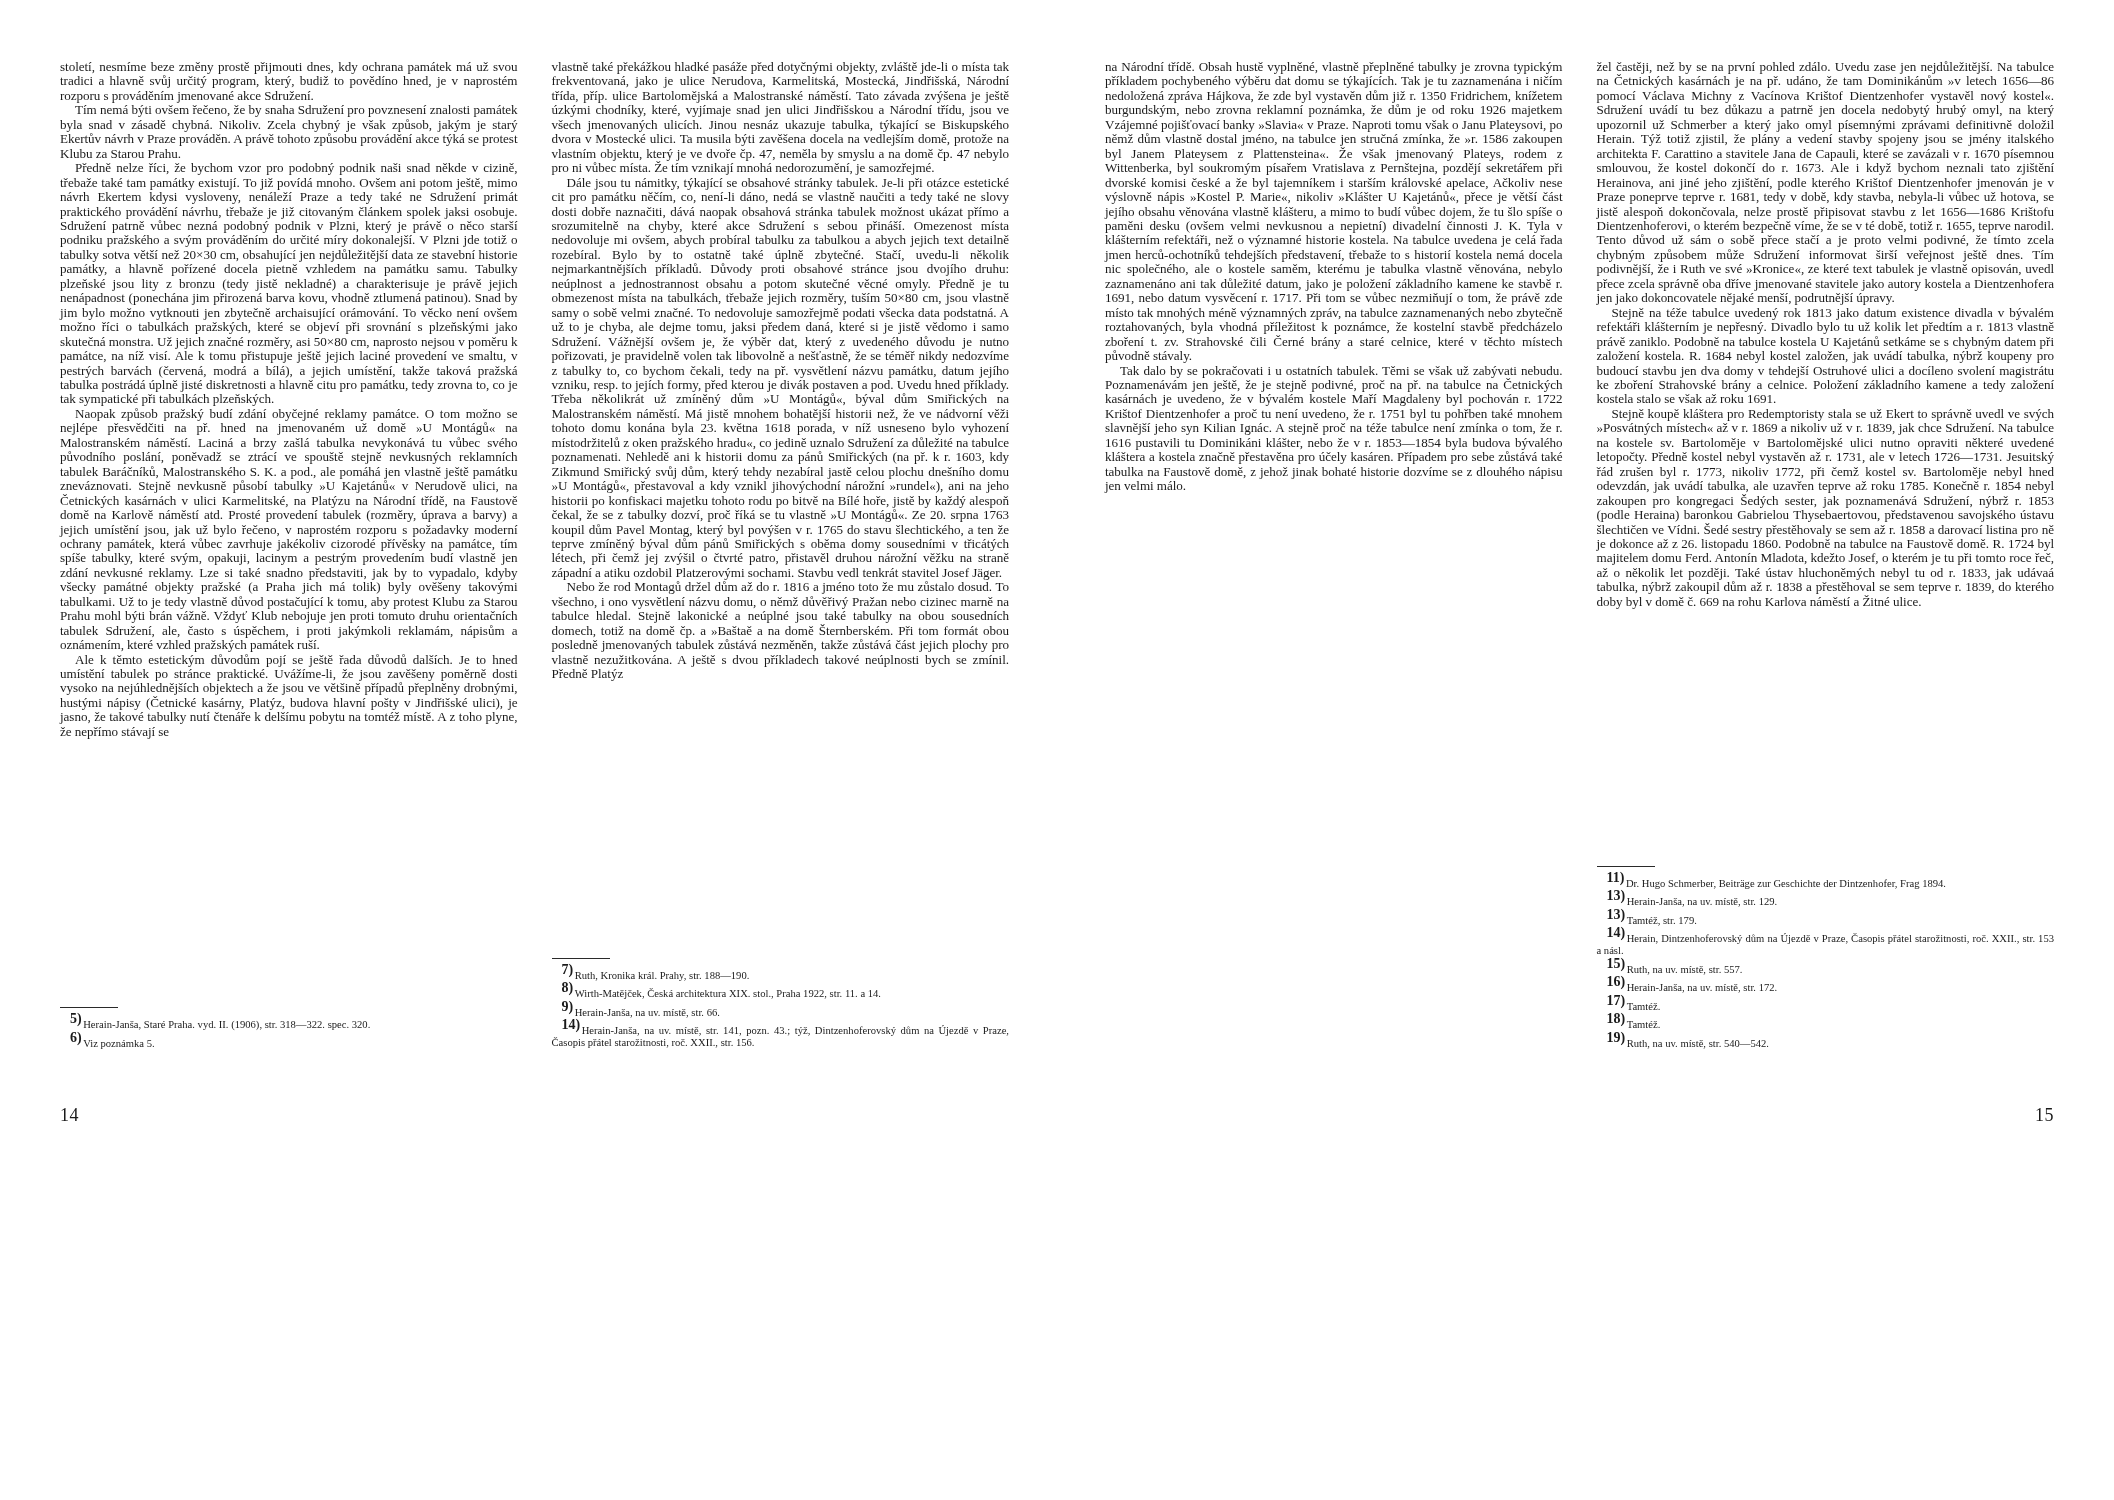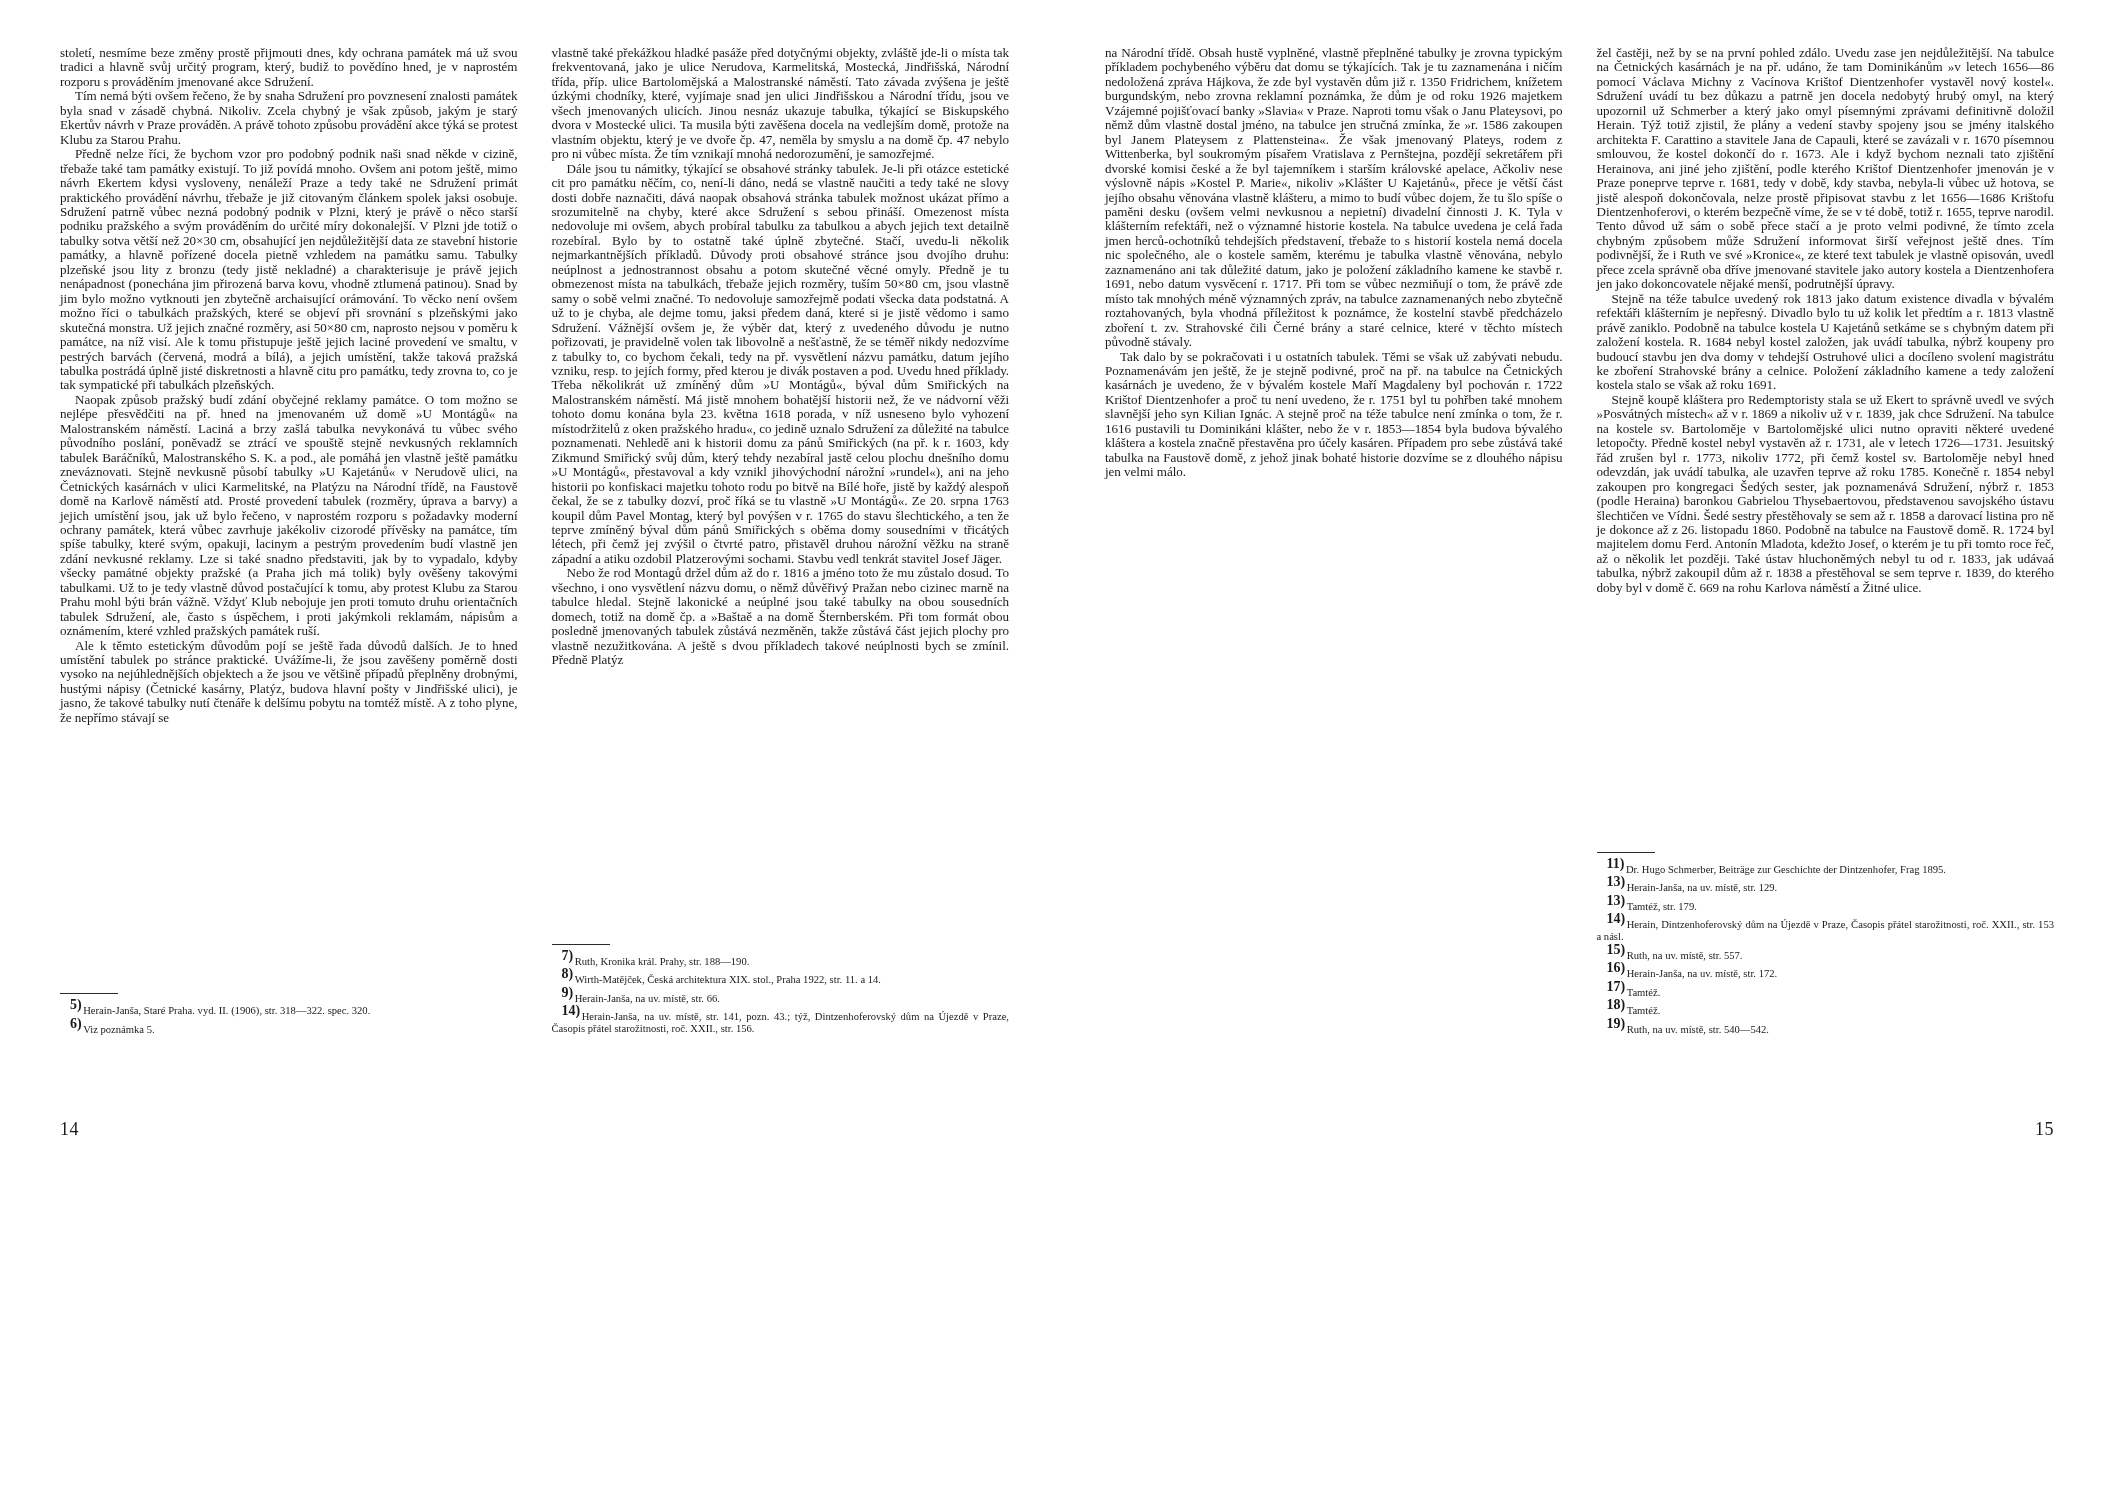--- a/index.html
+++ b/index.html
@@ -15,21 +15,20 @@
     overflow: hidden;
   }
   .spread {
     position: relative;
     width: 2114px;
     height: 1172px;
     box-sizing: border-box;
     padding: 60px 60px 40px 60px;
     display: flex;
     flex-direction: row;
-    align-items: center;
   }
   .page {
     position: relative;
     width: 50%;
     box-sizing: border-box;
     display: flex;
     flex-direction: column;
   }
   .page.left {
     padding: 0 48px 0 0;
@@ -156,21 +155,21 @@
         </div>
 
         <div class="col">
           <div class="body-text">
             <p class="noindent">žel častěji, než by se na první pohled zdálo. Uvedu zase jen nejdůležitější. Na tabulce na Četnických kasárnách je na př. udáno, že tam Dominikánům »v letech 1656—86 pomocí Václava Michny z Vacínova Krištof Dientzenhofer vystavěl nový kostel«. Sdružení uvádí tu bez důkazu a patrně jen docela nedobytý hrubý omyl, na který upozornil už Schmerber a který jako omyl písemnými zprávami definitivně doložil Herain. Týž totiž zjistil, že plány a vedení stavby spojeny jsou se jmény italského architekta F. Carattino a stavitele Jana de Capauli, které se zavázali v r. 1670 písemnou smlouvou, že kostel dokončí do r. 1673. Ale i když bychom neznali tato zjištění Herainova, ani jiné jeho zjištění, podle kterého Krištof Dientzenhofer jmenován je v Praze poneprve teprve r. 1681, tedy v době, kdy stavba, nebyla-li vůbec už hotova, se jistě alespoň dokončovala, nelze prostě připisovat stavbu z let 1656—1686 Krištofu Dientzenhoferovi, o kterém bezpečně víme, že se v té době, totiž r. 1655, teprve narodil. Tento důvod už sám o sobě přece stačí a je proto velmi podivné, že tímto zcela chybným způsobem může Sdružení informovat širší veřejnost ještě dnes. Tím podivnější, že i Ruth ve své »Kronice«, ze které text tabulek je vlastně opisován, uvedl přece zcela správně oba dříve jmenované stavitele jako autory kostela a Dientzenhofera jen jako dokoncovatele nějaké menší, podrutnější úpravy.</p>
             <p>Stejně na téže tabulce uvedený rok 1813 jako datum existence divadla v bývalém refektáři klášterním je nepřesný. Divadlo bylo tu už kolik let předtím a r. 1813 vlastně právě zaniklo. Podobně na tabulce kostela U Kajetánů setkáme se s chybným datem při založení kostela. R. 1684 nebyl kostel založen, jak uvádí tabulka, nýbrž koupeny pro budoucí stavbu jen dva domy v tehdejší Ostruhové ulici a docíleno svolení magistrátu ke zboření Strahovské brány a celnice. Položení základního kamene a tedy založení kostela stalo se však až roku 1691.</p>
             <p>Stejně koupě kláštera pro Redemptoristy stala se už Ekert to správně uvedl ve svých »Posvátných místech« až v r. 1869 a nikoliv už v r. 1839, jak chce Sdružení. Na tabulce na kostele sv. Bartoloměje v Bartolomějské ulici nutno opraviti některé uvedené letopočty. Předně kostel nebyl vystavěn až r. 1731, ale v letech 1726—1731. Jesuitský řád zrušen byl r. 1773, nikoliv 1772, při čemž kostel sv. Bartoloměje nebyl hned odevzdán, jak uvádí tabulka, ale uzavřen teprve až roku 1785. Konečně r. 1854 nebyl zakoupen pro kongregaci Šedých sester, jak poznamenává Sdružení, nýbrž r. 1853 (podle Heraina) baronkou Gabrielou Thysebaertovou, představenou savojského ústavu šlechtičen ve Vídni. Šedé sestry přestěhovaly se sem až r. 1858 a darovací listina pro ně je dokonce až z 26. listopadu 1860. Podobně na tabulce na Faustově domě. R. 1724 byl majitelem domu Ferd. Antonín Mladota, kdežto Josef, o kterém je tu při tomto roce řeč, až o několik let později. Také ústav hluchoněmých nebyl tu od r. 1833, jak udávaá tabulka, nýbrž zakoupil dům až r. 1838 a přestěhoval se sem teprve r. 1839, do kterého doby byl v domě č. 669 na rohu Karlova náměstí a Žitné ulice.</p>
           </div>
           <div class="footnotes">
             <div class="rule"></div>
-            <p><span class="fn-mark">11)</span><span>Dr. Hugo Schmerber, Beiträge zur Geschichte der Dintzenhofer, Frag 1895.</span></p>
+            <p><span class="fn-mark">11)</span><span>Dr. Hugo Schmerber, Beiträge zur Geschichte der Dintzenhofer, Frag 1894.</span></p>
             <p><span class="fn-mark">13)</span><span>Herain-Janša, na uv. místě, str. 129.</span></p>
             <p><span class="fn-mark">13)</span><span>Tamtéž, str. 179.</span></p>
             <p><span class="fn-mark">14)</span><span>Herain, Dintzenhoferovský dům na Újezdě v Praze, Časopis přátel starožitnosti, roč. XXII., str. 153 a násl.</span></p>
             <p><span class="fn-mark">15)</span><span>Ruth, na uv. místě, str. 557.</span></p>
             <p><span class="fn-mark">16)</span><span>Herain-Janša, na uv. místě, str. 172.</span></p>
             <p><span class="fn-mark">17)</span><span>Tamtéž.</span></p>
             <p><span class="fn-mark">18)</span><span>Tamtéž.</span></p>
             <p><span class="fn-mark">19)</span><span>Ruth, na uv. místě, str. 540—542.</span></p>
           </div>
         </div>

